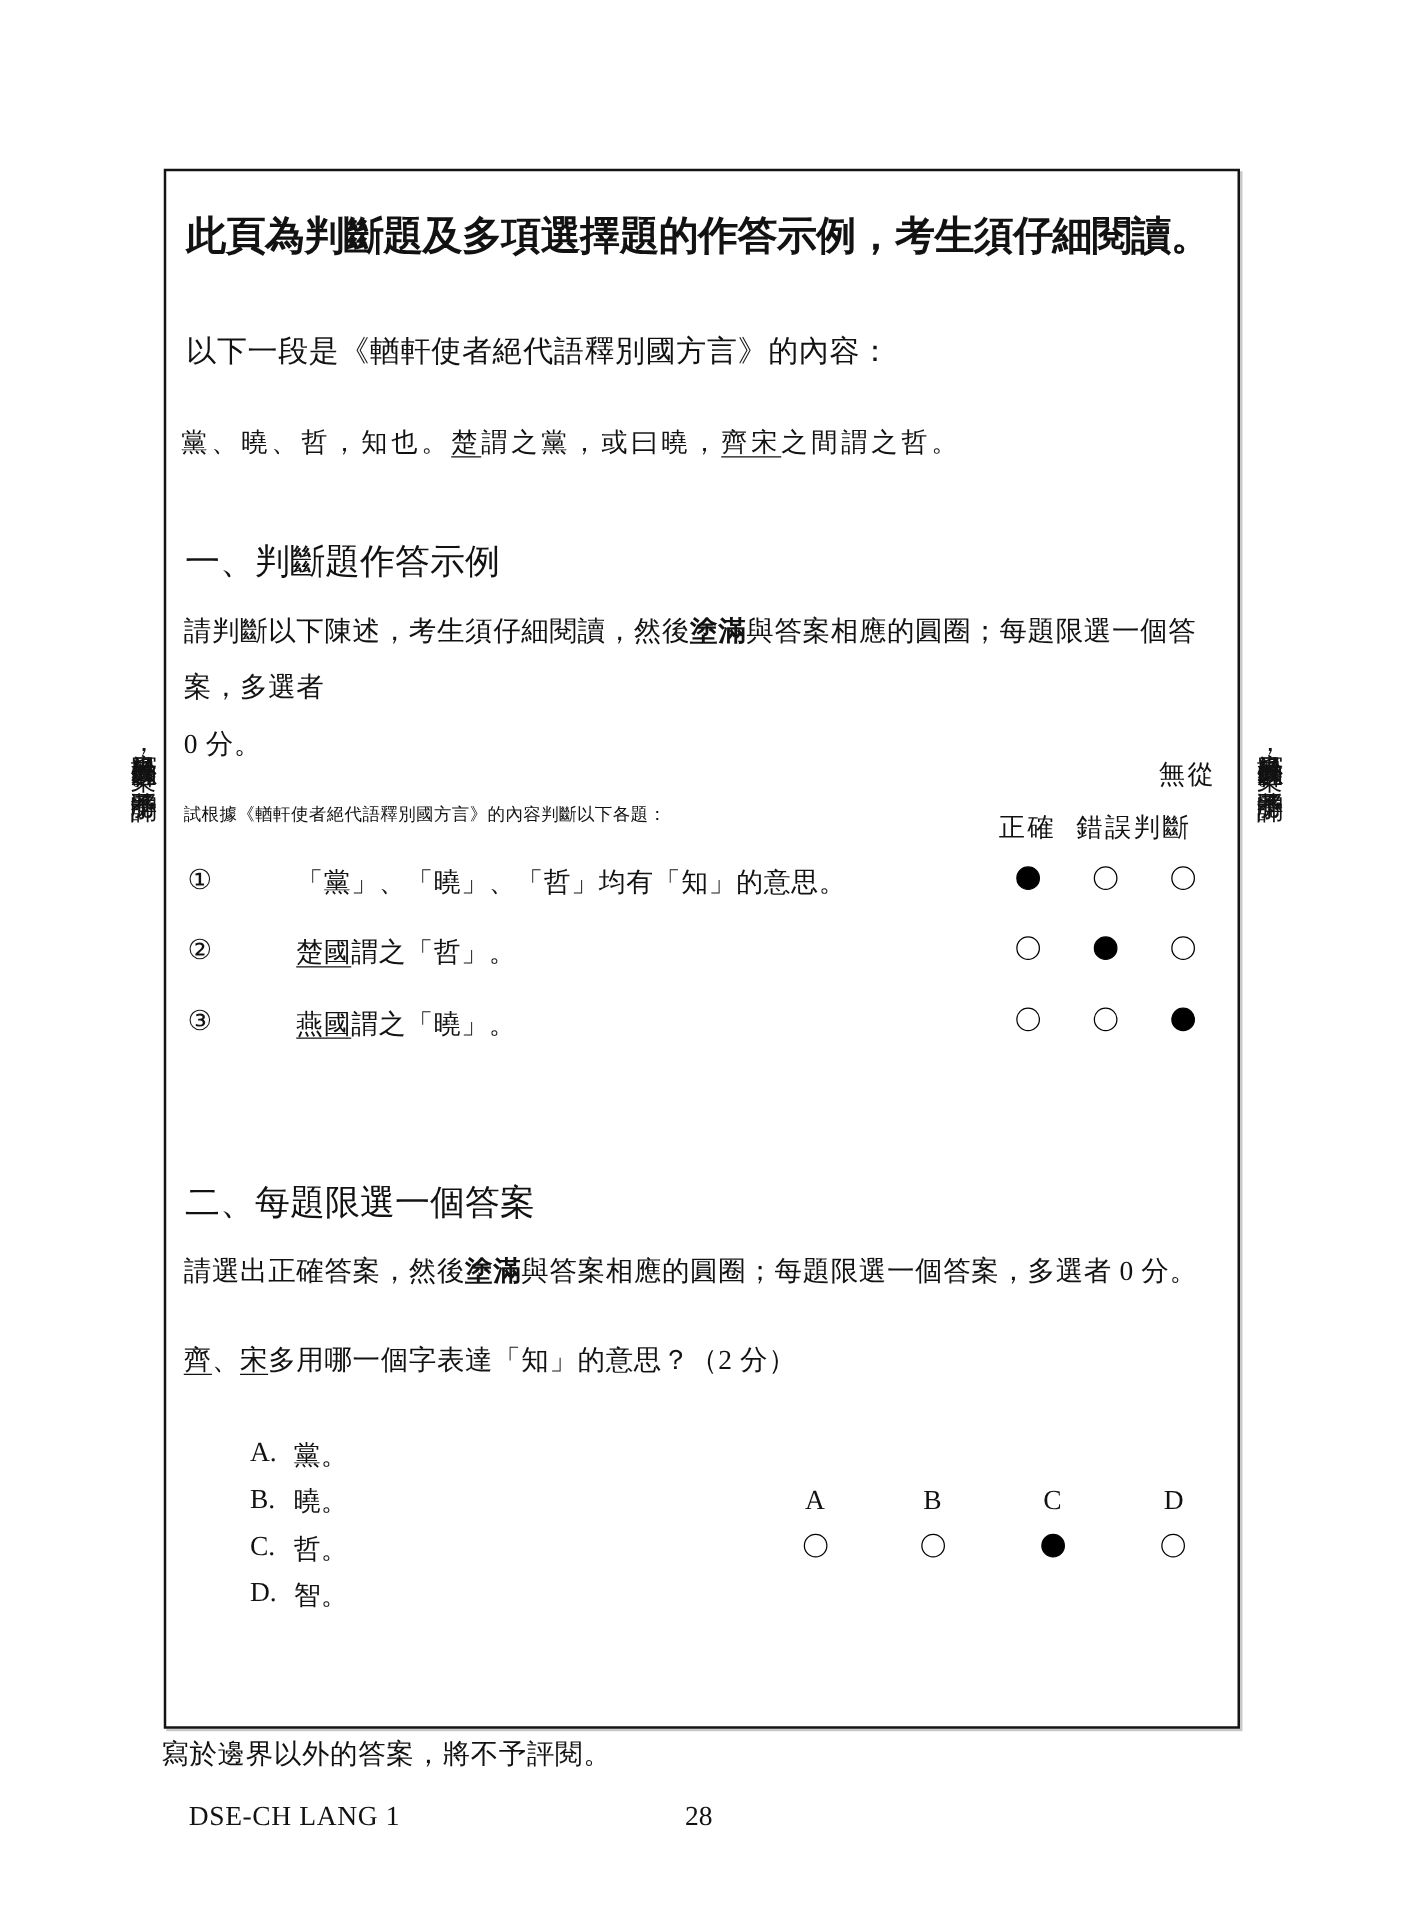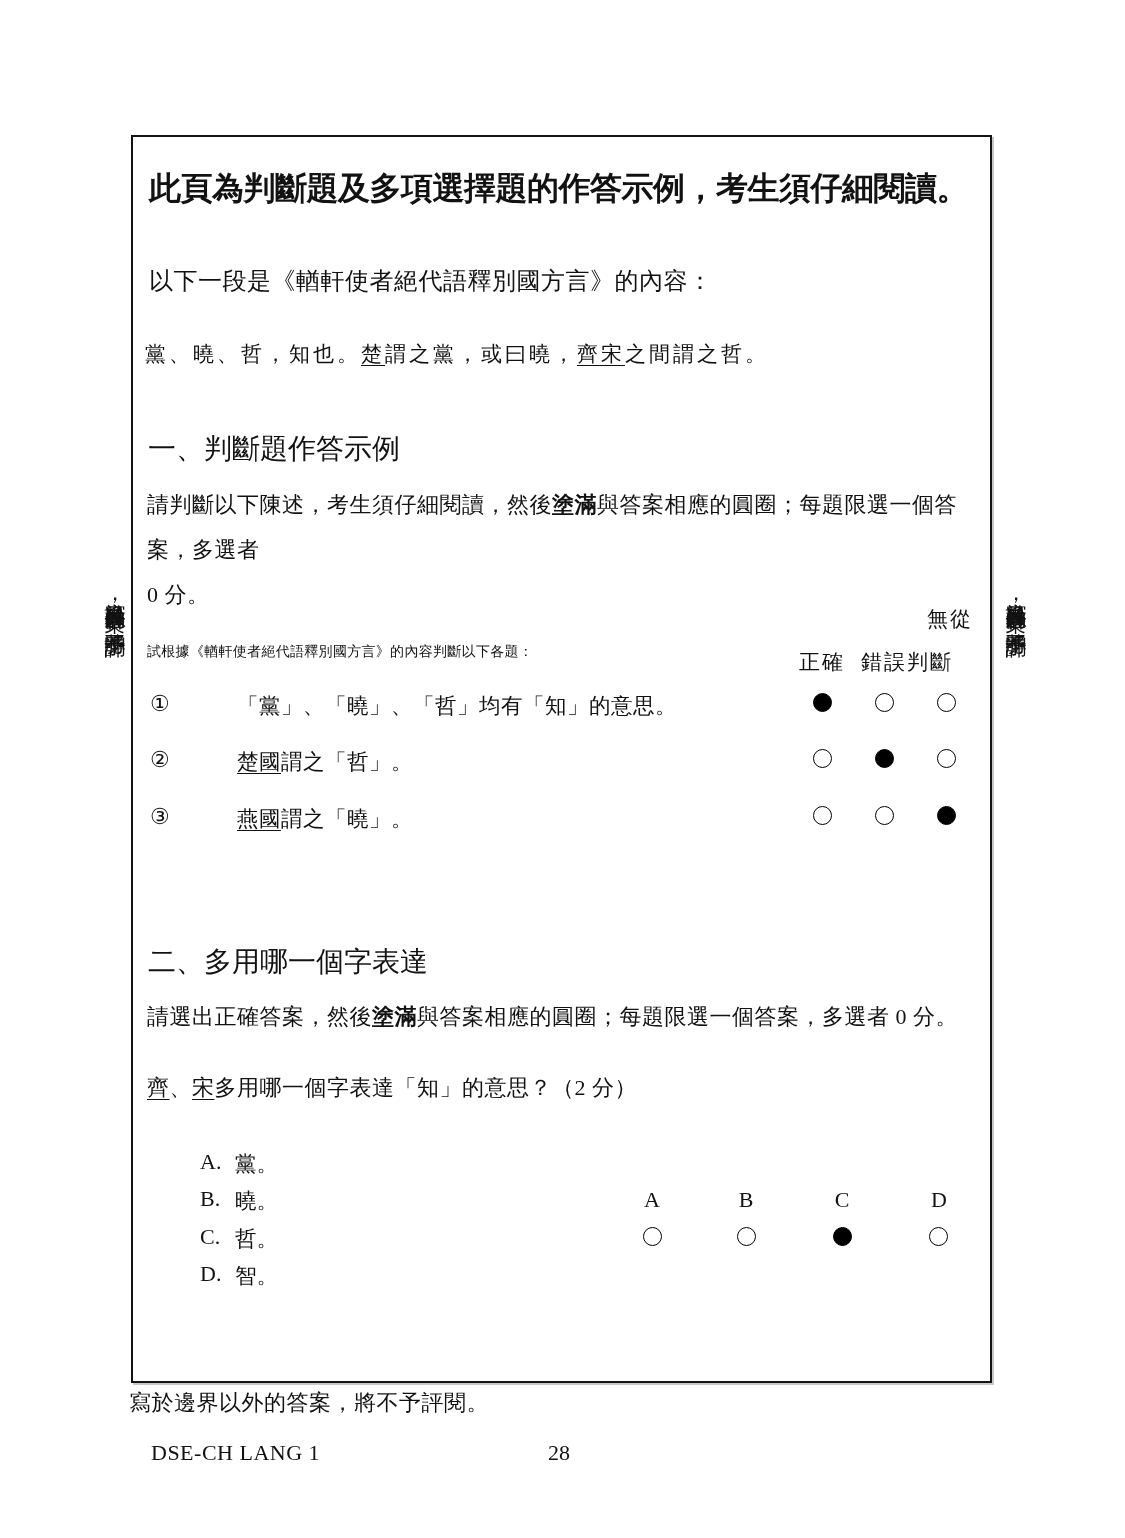--- a/index.html
+++ b/index.html
@@ -110,21 +110,21 @@
     </div>
 
     <div class="abs jrow" style="top:667px;">
       <span class="jnum">③</span>
       <span class="jtext"><span class="u">燕國</span><span>謂之「曉」。</span></span>
       <span class="bubble b1"></span>
       <span class="bubble b2"></span>
       <span class="bubble b3 filled"></span>
     </div>
 
-    <div class="abs h-sec h-sec2">二、多用哪一個字表達</div>
+    <div class="abs h-sec h-sec2">二、每題限選一個答案</div>
 
     <div class="abs p-body p-instr2"><span>請選出正確答案，然後</span><span class="b">塗滿</span><span>與答案相應的圓圈；每題限選一個答案，多選者 0 分。</span></div>
 
     <div class="abs p-question"><span class="u">齊</span><span>、</span><span class="u">宋</span><span>多用哪一個字表達「知」的意思？（2 分）</span></div>
 
     <div class="abs opt" style="top:1012px;">
       <span class="opt-label">A.</span>
       <span class="opt-text">黨。</span>
     </div>
     <div class="abs opt" style="top:1049px;">

